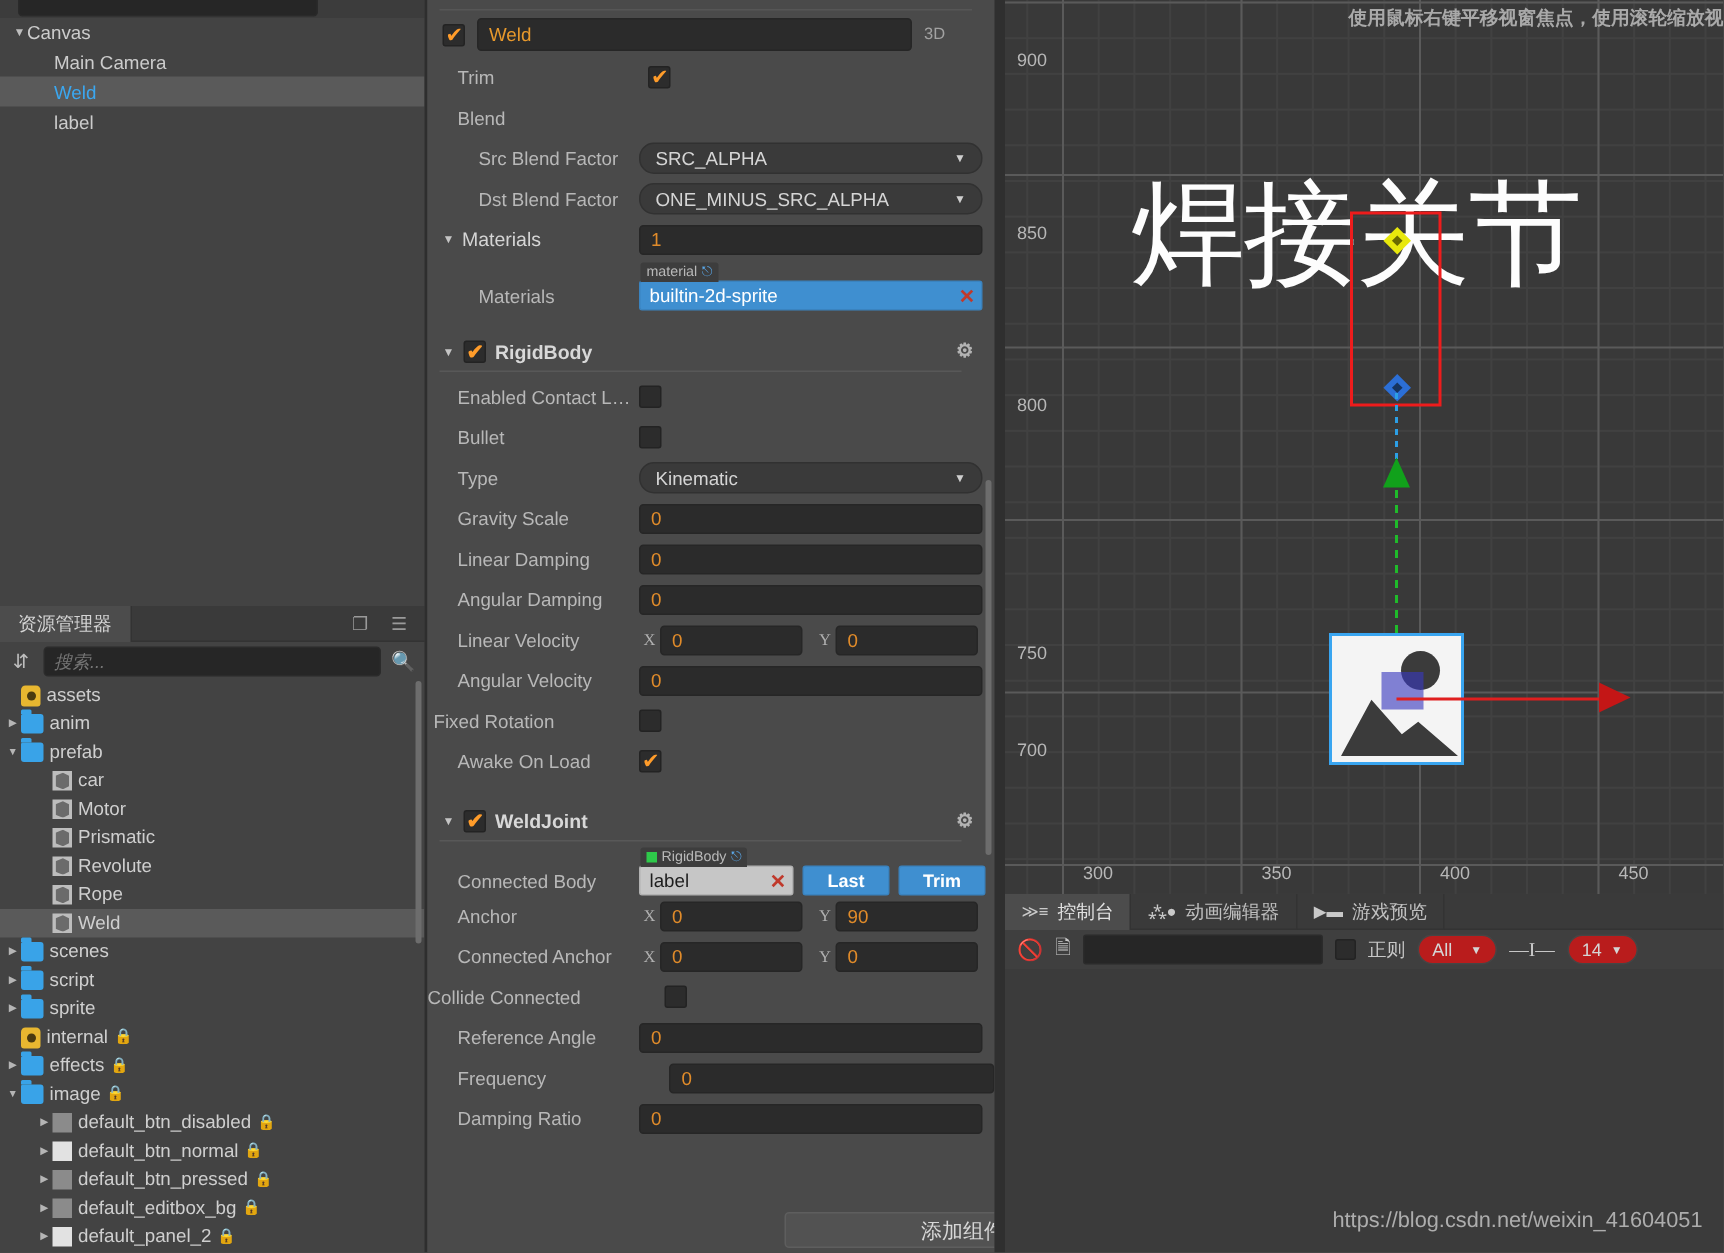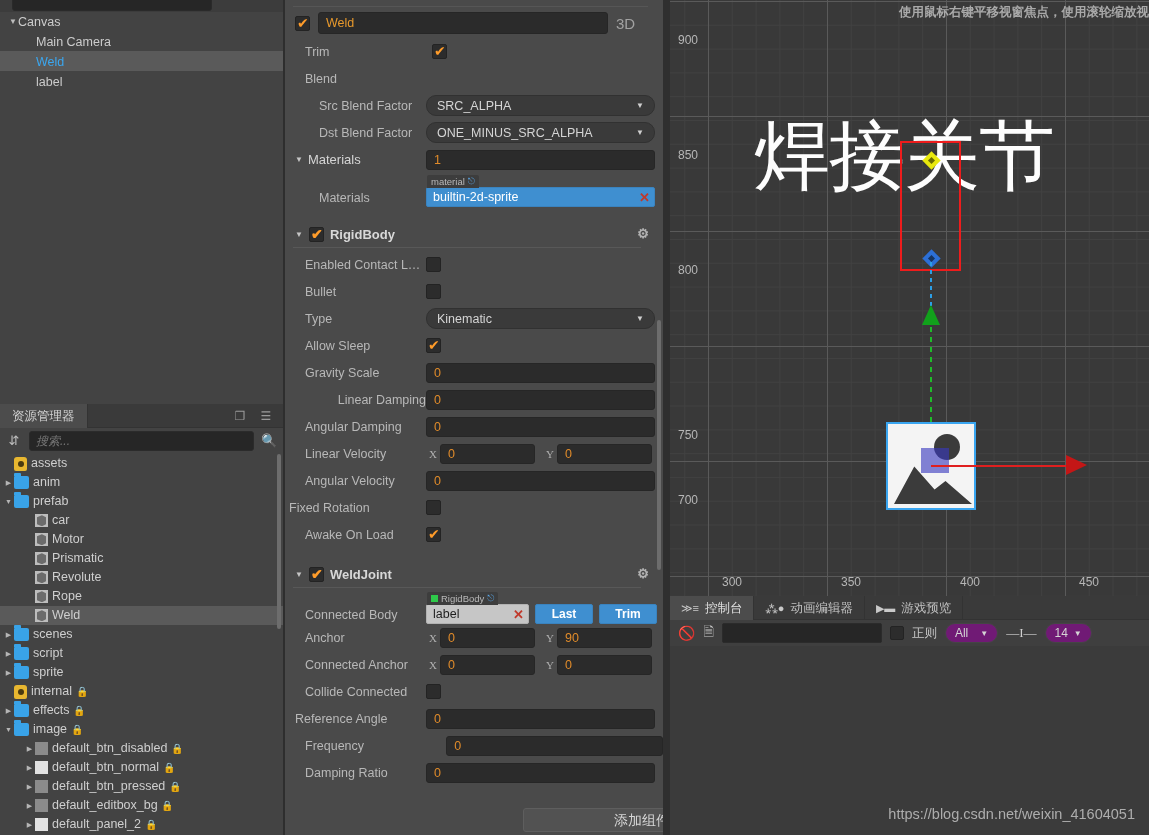--- a/index.html
+++ b/index.html
@@ -217,21 +217,21 @@
   .ctab.active { background:#4c4c4c; color:#e0e0e0; }
   #console-toolbar { height:26px; display:flex; align-items:center; gap:8px; padding:0 8px; background:#3f3f3f; }
   #clear-icon { color:#c0504d; font-size:14px; }
   #file-icon { color:#c9c9c9; font-size:13px; }
   #console-filter {
     width: 160px; height: 20px; background:#262626; border:1px solid #2b2b2b; border-radius:2px;
   }
   #regex-chk { width:14px; height:14px; background:#2c2c2c; border:1px solid #232323; border-radius:2px; }
   #regex-lbl { font-size:12.5px; color:#c8c8c8; }
   .cdrop {
-    background:#701a75; border:1px solid #454545; border-radius:10px; height:20px;
+    background:#b91c1c; border:1px solid #454545; border-radius:10px; height:20px;
     display:flex; align-items:center; padding:0 9px; gap:12px; color:#d5d5d5; font-size:12px;
   }
   #font-icon { color:#d0d0d0; font-size:13px; font-family:"Liberation Serif",serif; }
   #console-body { position:relative; height: 188px; background:#3b3b3b; }
   #watermark {
     position:absolute; left:0; right:14px; bottom:12px; text-align:right;
     color:#adadad; font-size:14.5px;
   }
 </style>
 </head>
@@ -293,21 +293,21 @@
   </div>
 
   <div id="insp-divider"></div>
 
   <div id="inspector">
     <div class="insp-top-sep"></div>
 
     <div class="row" style="height:30px; padding-left:10px; gap:8px; margin-top:8px;">
       <div class="chk on"></div>
       <div class="fld name" style="width:290px;">Weld</div>
-      <div style="color:#a2a2a2;font-size:15px;">3D</div>
+      <div style="color:#a2a2a2;font-size:11px;">3D</div>
     </div>
 
     <div class="row">
       <div class="lbl" style="width:147px;padding-left:20px;">Trim</div>
       <div class="chk on"></div>
     </div>
 
     <div class="row">
       <div class="lbl" style="width:147px;padding-left:20px;">Blend</div>
     </div>
@@ -366,29 +366,25 @@
           <div class="chk"></div>
         </div>
         <div class="row">
           <div class="lbl" style="width: 141px; padding-left: 20px;">Type</div>
           <div class="drop" style="width: 229px;">
             <span>Kinematic</span>
             <span class="arrow">▼</span>
           </div>
         </div>
         <div class="row">
-          <div class="lbl" style="width: 141px; padding-left: 20px;">Allow Sleep</div>
-          <div class="chk on"></div>
-        </div>
-        <div class="row">
           <div class="lbl" style="width: 141px; padding-left: 20px;">Gravity Scale</div>
           <div class="fld" style="width: 229px;">0</div>
         </div>
         <div class="row">
-          <div class="lbl" style="width: 141px; padding-left: 20px; text-align: right;">Linear Damping</div>
+          <div class="lbl" style="width: 141px; padding-left: 20px;">Linear Damping</div>
           <div class="fld" style="width: 229px;">0</div>
         </div>
         <div class="row">
           <div class="lbl" style="width: 141px; padding-left: 20px;">Angular Damping</div>
           <div class="fld" style="width: 229px;">0</div>
         </div>
         <div class="row">
           <div class="lbl" style="width: 141px; padding-left: 20px;">Linear Velocity</div>
           <span class="xy-tag">X</span>
           <div class="fld" style="width: 95px;">0</div>
@@ -442,25 +438,25 @@
           <div class="fld" style="width: 95px;">90</div>
         </div>
         <div class="row">
           <div class="lbl" style="width: 141px; padding-left: 20px;">Connected Anchor</div>
           <span class="xy-tag">X</span>
           <div class="fld" style="width: 95px;">0</div>
           <span class="xy-tag" style="margin-left: 8px;">Y</span>
           <div class="fld" style="width: 95px;">0</div>
         </div>
         <div class="row">
-          <div class="lbl" style="width: 141px; padding-left: 20px;">Collide Connected</div>
+          <div class="lbl" style="width: 158px; ">Collide Connected</div>
           <div class="chk"></div>
         </div>
         <div class="row">
-          <div class="lbl" style="width: 141px; padding-left: 10px;">Reference Angle</div>
+          <div class="lbl" style="width: 141px; padding-left: 20px;">Reference Angle</div>
           <div class="fld" style="width: 229px;">0</div>
         </div>
         <div class="row">
           <div class="lbl" style="width: 170px; padding-left: 20px;">Frequency</div>
           <div class="fld" style="width: 229px;">0</div>
         </div>
         <div class="row">
           <div class="lbl" style="width: 141px; padding-left: 20px;">Damping Ratio</div>
           <div class="fld" style="width: 229px;">0</div>
         </div>

